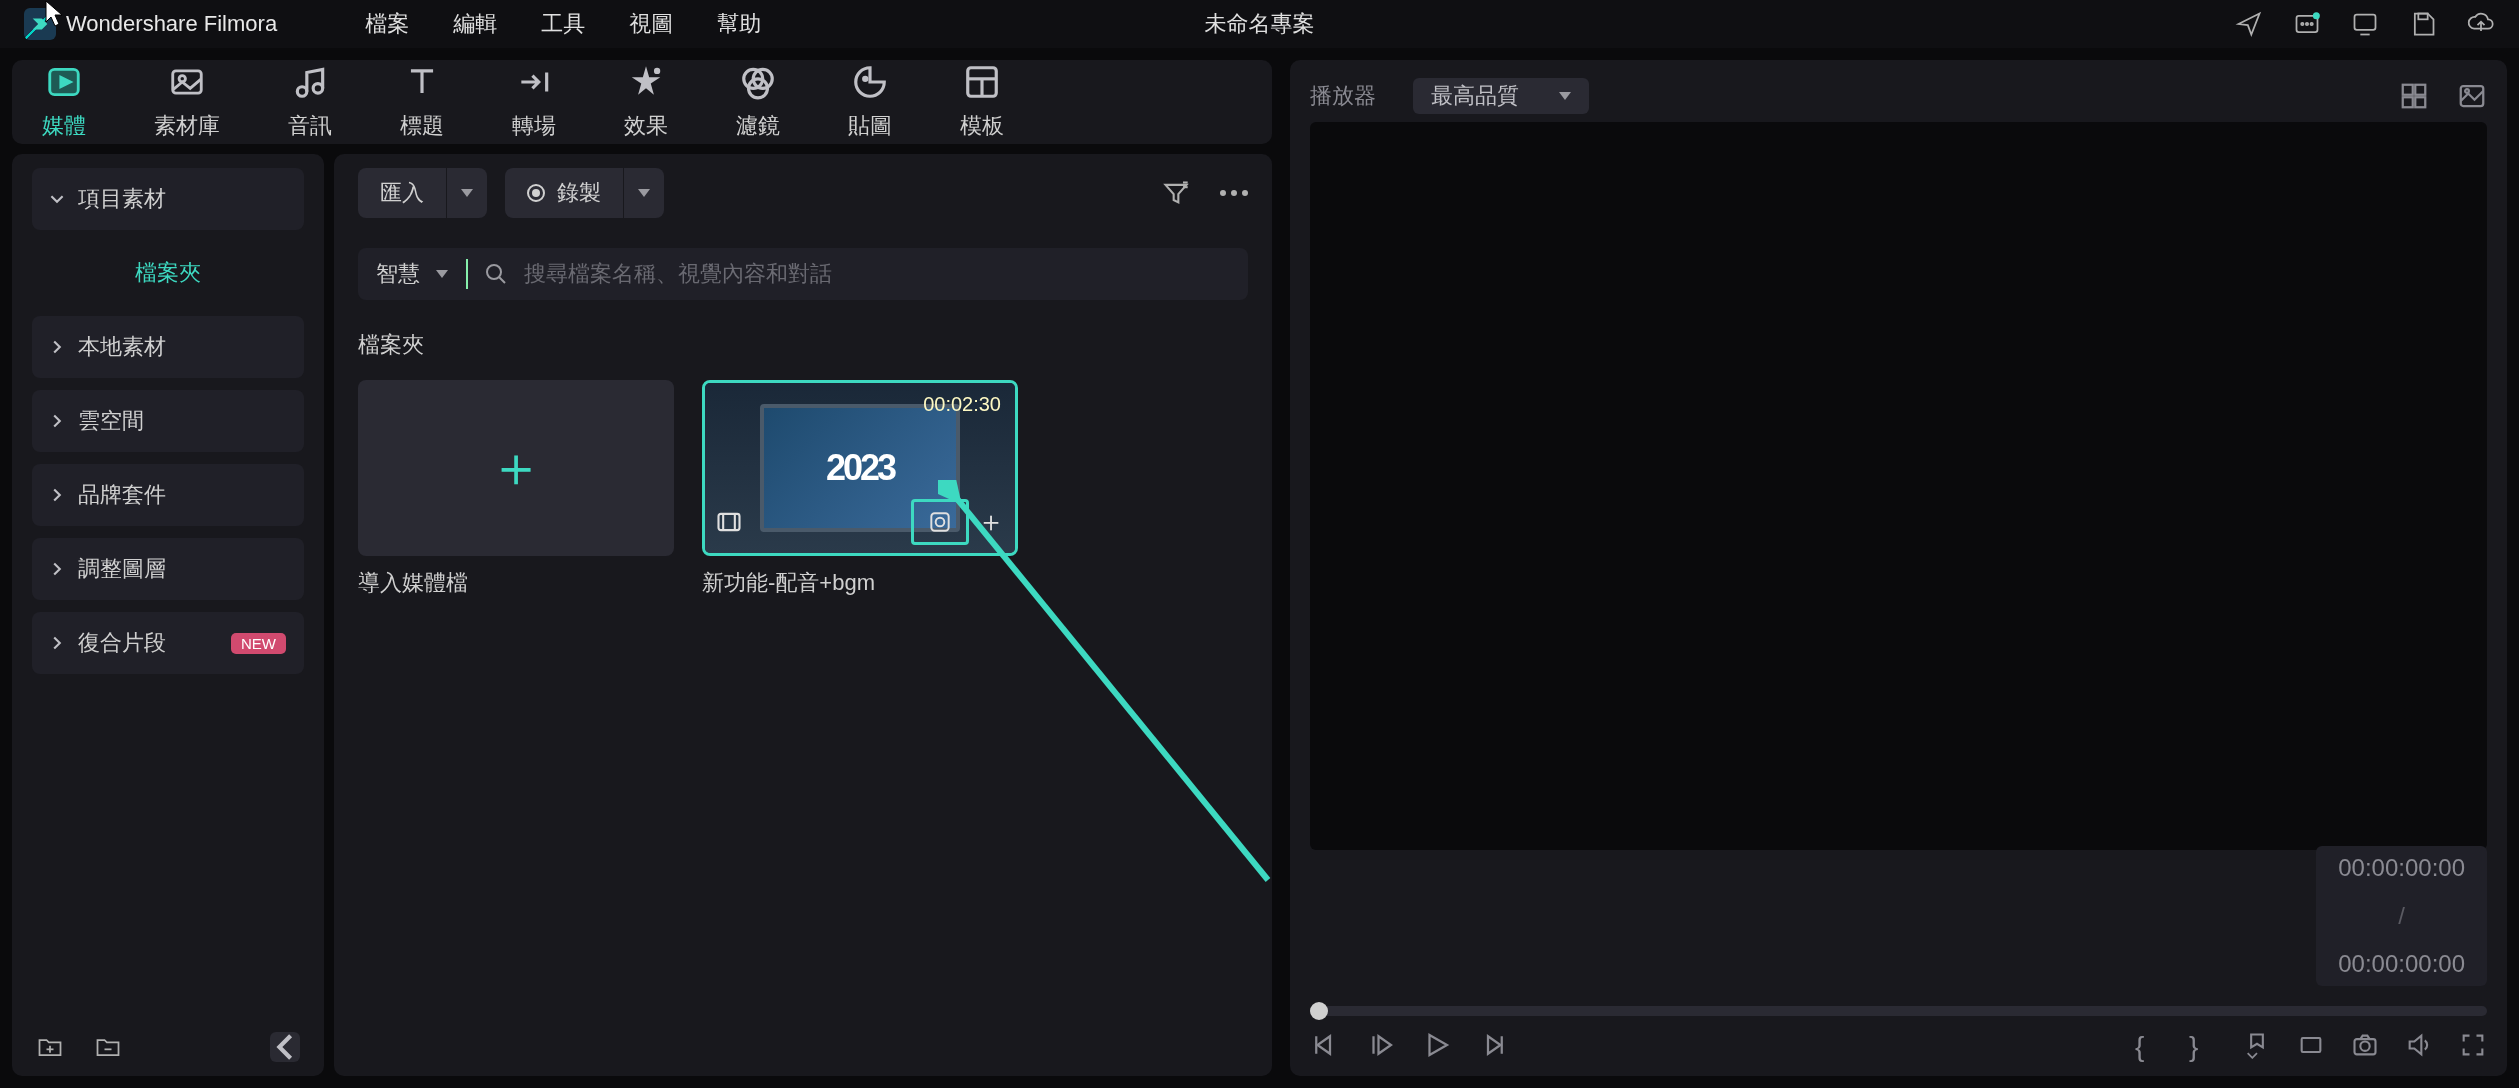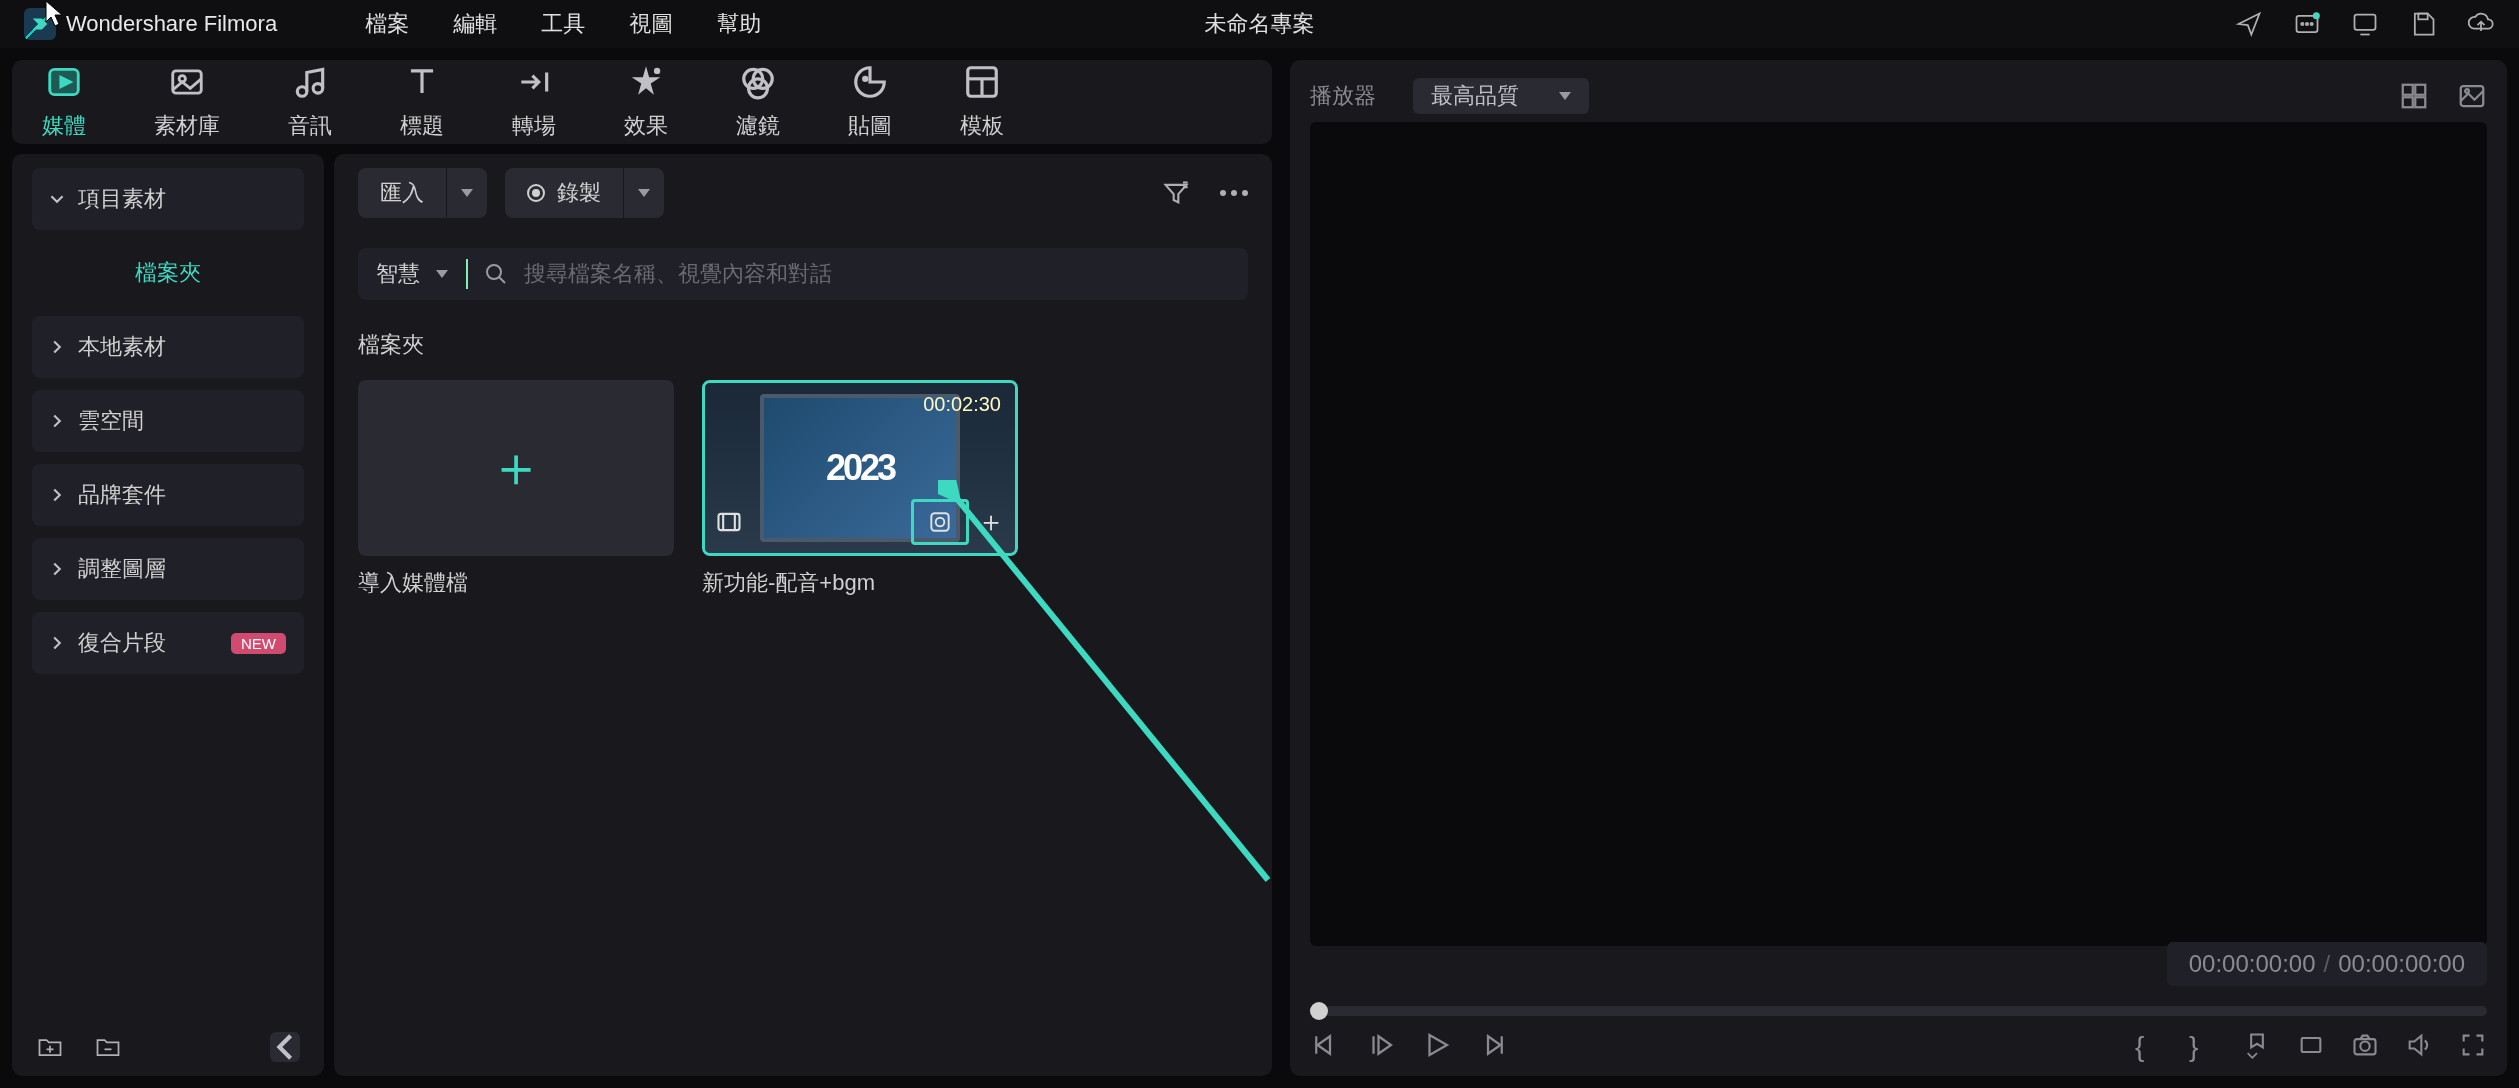--- a/index.html
+++ b/index.html
@@ -70,39 +70,39 @@
 .media-card.import .media-thumb .plus-lg { font-size: 56px; color: #3dd9c1; font-weight: 200; }
 .media-name { font-size: 22px; margin-top: 12px; color: #d0d0d0; }
 
 .clip-thumb { border: 3px solid #3dd9c1; overflow: hidden; background: #2a3842; }
 .clip-time { position: absolute; top: 10px; right: 14px; font-size: 20px; color: #fef9c3; }
 .clip-icons { position: absolute; bottom: 8px; left: 10px; right: 10px; display: flex; align-items: center; }
 .clip-ic { width: 28px; height: 28px; stroke: #e0e0e0; fill: none; }
 .clip-ic-box { width: 58px; height: 46px; border: 3px solid #3dd9c1; border-radius: 4px; display: flex; align-items: center; justify-content: center; margin-left: auto; margin-right: 8px; }
 .clip-plus { font-size: 28px; color: #e0e0e0; cursor: pointer; }
 .clip-img { width: 100%; height: 100%; background: linear-gradient(180deg, #1a2838 0%, #2a3a4a 100%); display: flex; align-items: center; justify-content: center; position: relative; }
-.clip-screen { width: 200px; height: 148px; background: linear-gradient(135deg, #1e4a6e 0%, #3a6a9a 100%); border-radius: 4px; border: 4px solid #4a5a6a; display: flex; align-items: center; justify-content: center; font-size: 36px; font-weight: 900; color: #fff; letter-spacing: -3px; }
+.clip-screen { width: 200px; height: 128px; background: linear-gradient(135deg, #1e4a6e 0%, #3a6a9a 100%); border-radius: 4px; border: 4px solid #4a5a6a; display: flex; align-items: center; justify-content: center; font-size: 36px; font-weight: 900; color: #fff; letter-spacing: -3px; }
 
 
 .anno-arrow { position: absolute; pointer-events: none; }
 
 
 .player-col { flex: 1; background: #18181d; border-radius: 10px; display: flex; flex-direction: column; padding: 10px 20px 16px 20px; }
 .player-top { display: flex; align-items: center; gap: 37px; height: 52px; }
 .player-label { font-size: 22px; color: #8a8a92; }
 .quality-dd { height: 36px; background: #2a2a33; border-radius: 6px; display: flex; align-items: center; padding: 0 18px; gap: 40px; font-size: 22px; color: #c0c0c6; cursor: pointer; }
 .player-top-right { margin-left: auto; display: flex; gap: 28px; }
 .player-top-right svg { width: 30px; height: 30px; stroke: #8a8a92; fill: none; cursor: pointer; }
 .player-canvas { flex: 1; background: #0a0a0c; border-radius: 6px; }
 .player-timeline { height: 10px; background: #2a2a33; border-radius: 5px; margin: 20px 0 14px 0; position: relative; }
 .player-timeline::before { content: ""; position: absolute; left: 0; top: -4px; width: 18px; height: 18px; background: #d0d0d0; border-radius: 50%; }
 .player-bottom { display: flex; align-items: center; gap: 30px; }
 .player-controls { display: flex; gap: 26px; }
 .player-controls svg { width: 30px; height: 30px; stroke: #8a8a92; fill: none; cursor: pointer; }
-.timecode { margin-left: auto; display: flex; align-items: center; gap: 8px; font-size: 24px; color: #8a8a92; font-family: monospace; background: #202028; padding: 8px 22px; border-radius: 6px; }
+.timecode { margin-left: auto; display: flex; align-items: center; gap: 20px; font-size: 24px; color: #8a8a92; font-family: monospace; background: #202028; padding: 8px 22px; border-radius: 6px; flex-direction: column; }
 .tc-sep { color: #5a5a62; }
 .player-right-icons { display: flex; gap: 26px; margin-left: 20px; }
 .player-right-icons svg, .player-right-icons span { width: 28px; height: 28px; stroke: #8a8a92; fill: none; cursor: pointer; }
 .brace { font-size: 28px; color: #8a8a92; cursor: pointer; }
 .dd-arrow { width: 0; height: 0; border-left: 6px solid transparent; border-right: 6px solid transparent; border-top: 8px solid #9a9aa0; }
 
 
 .player-time-row { display: flex; align-items: center; margin-top: -4px; }
 </style>
 </head>

